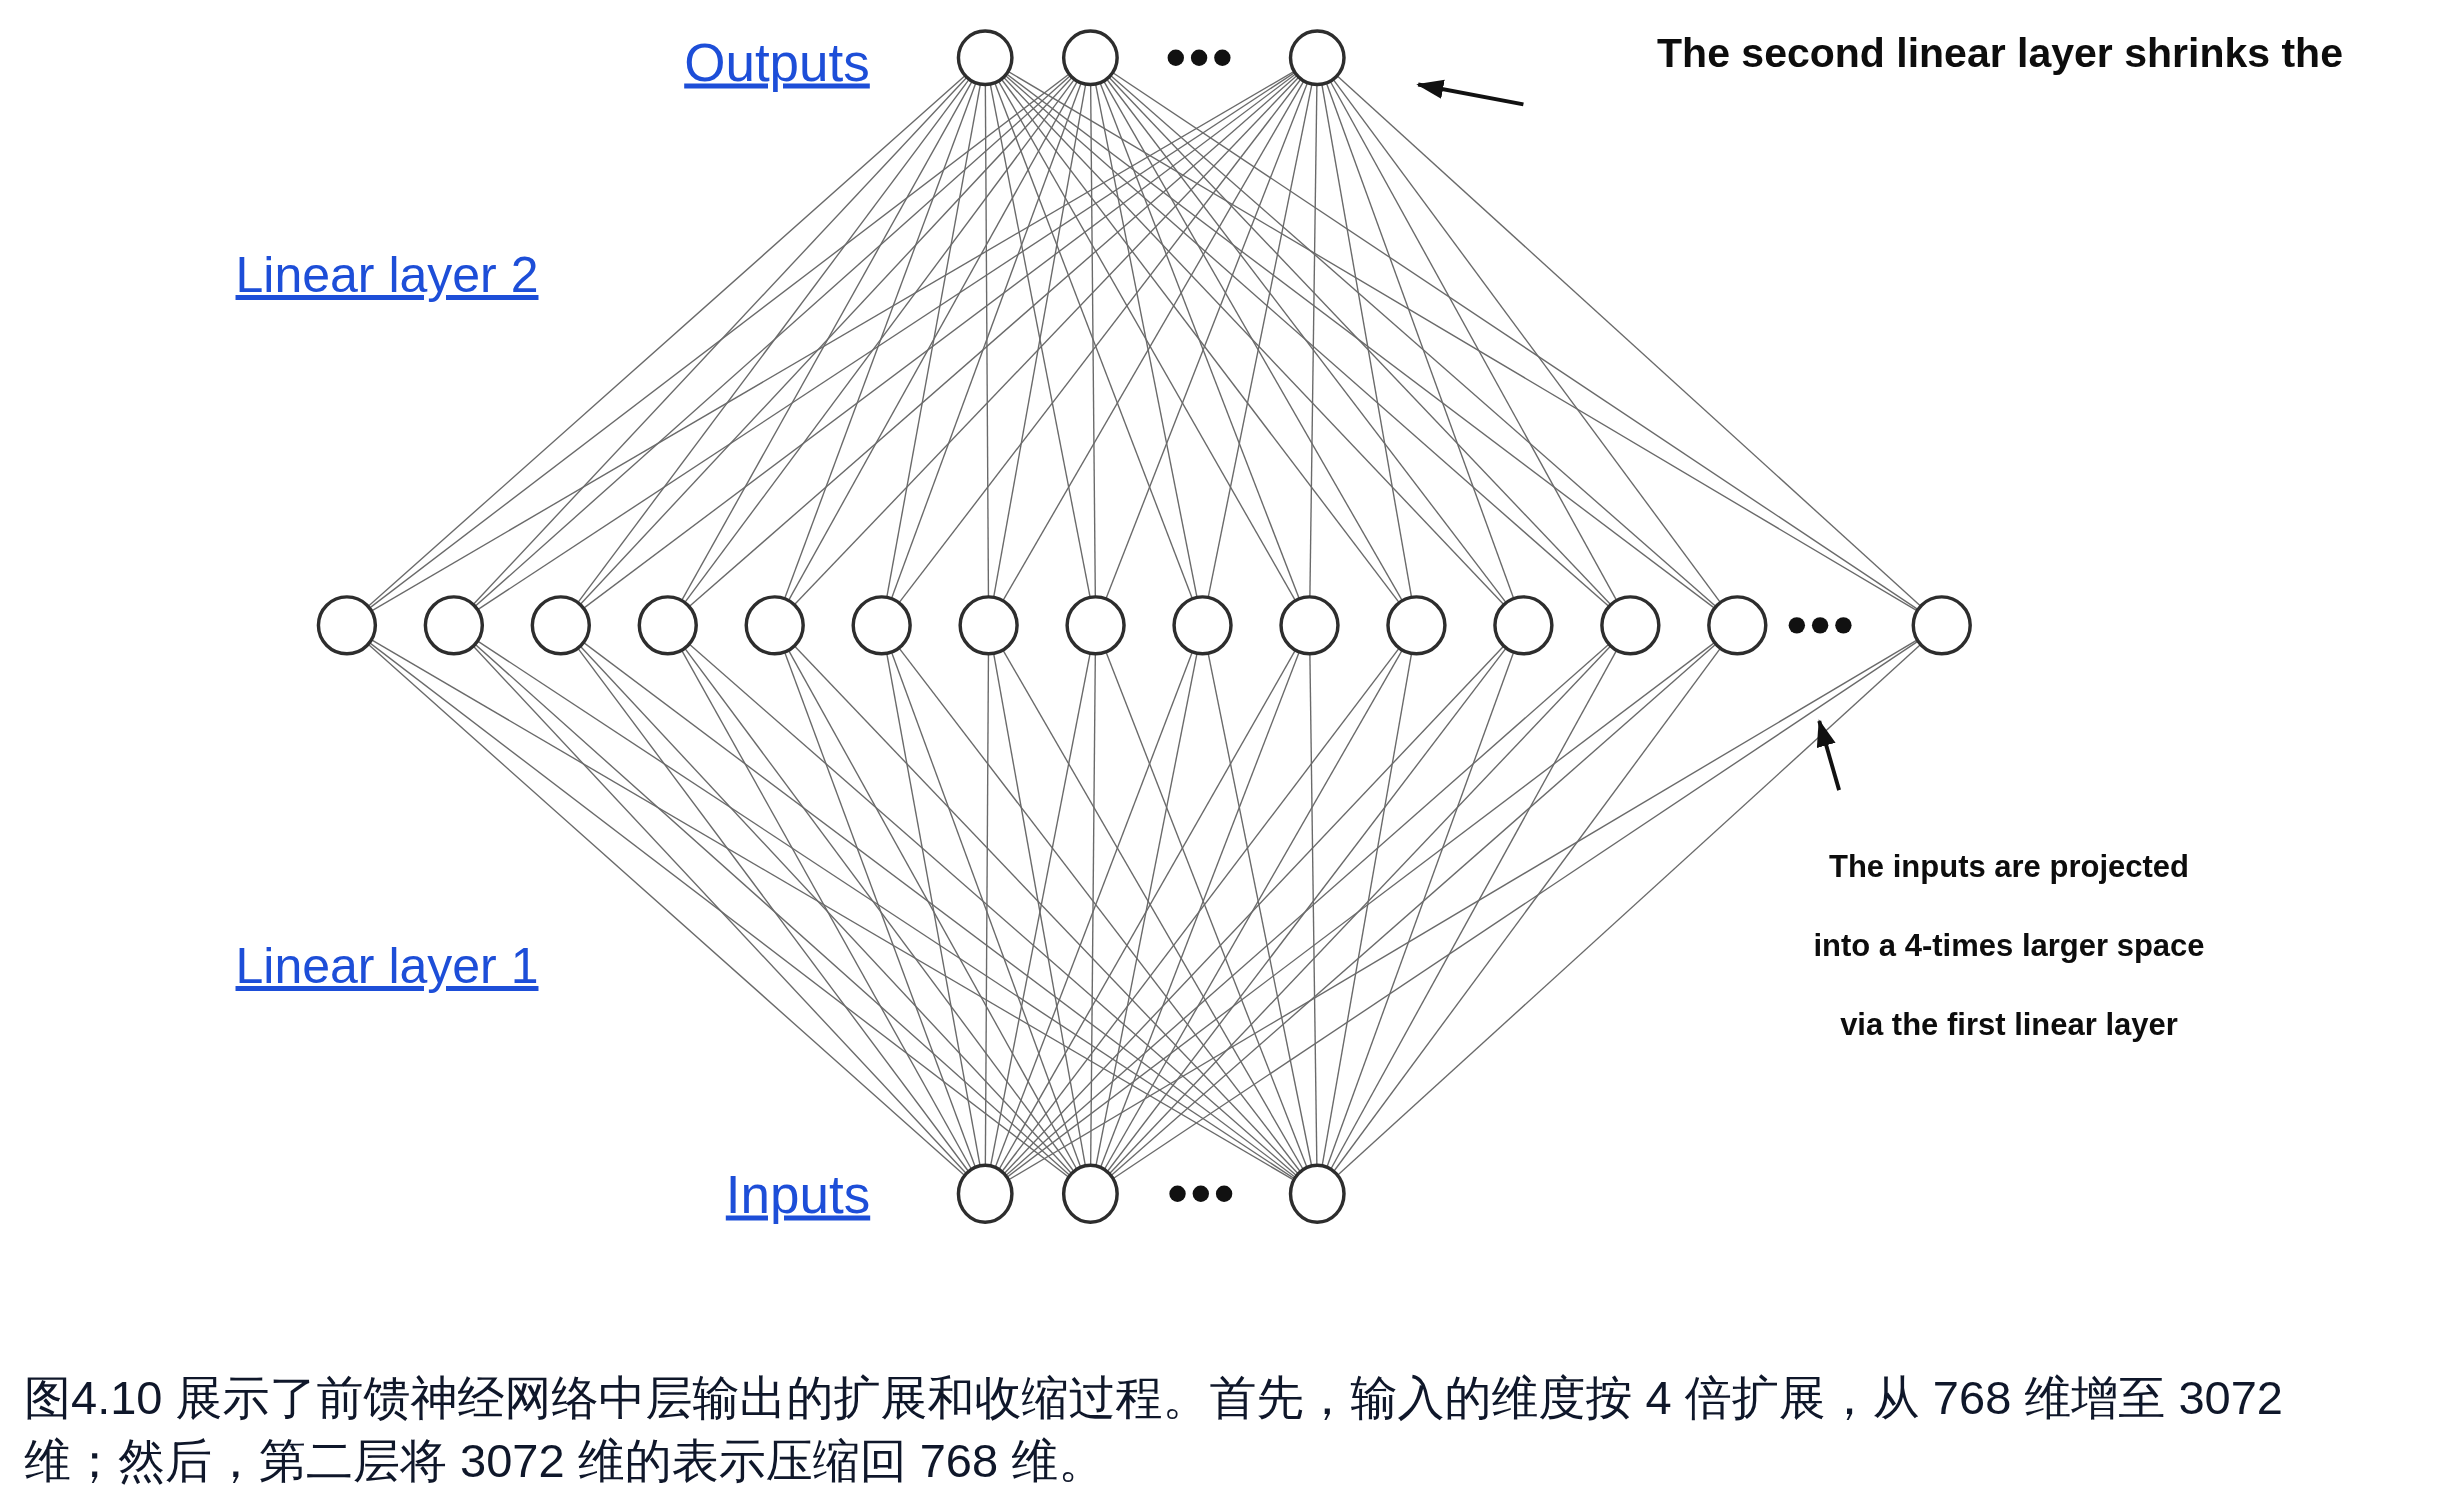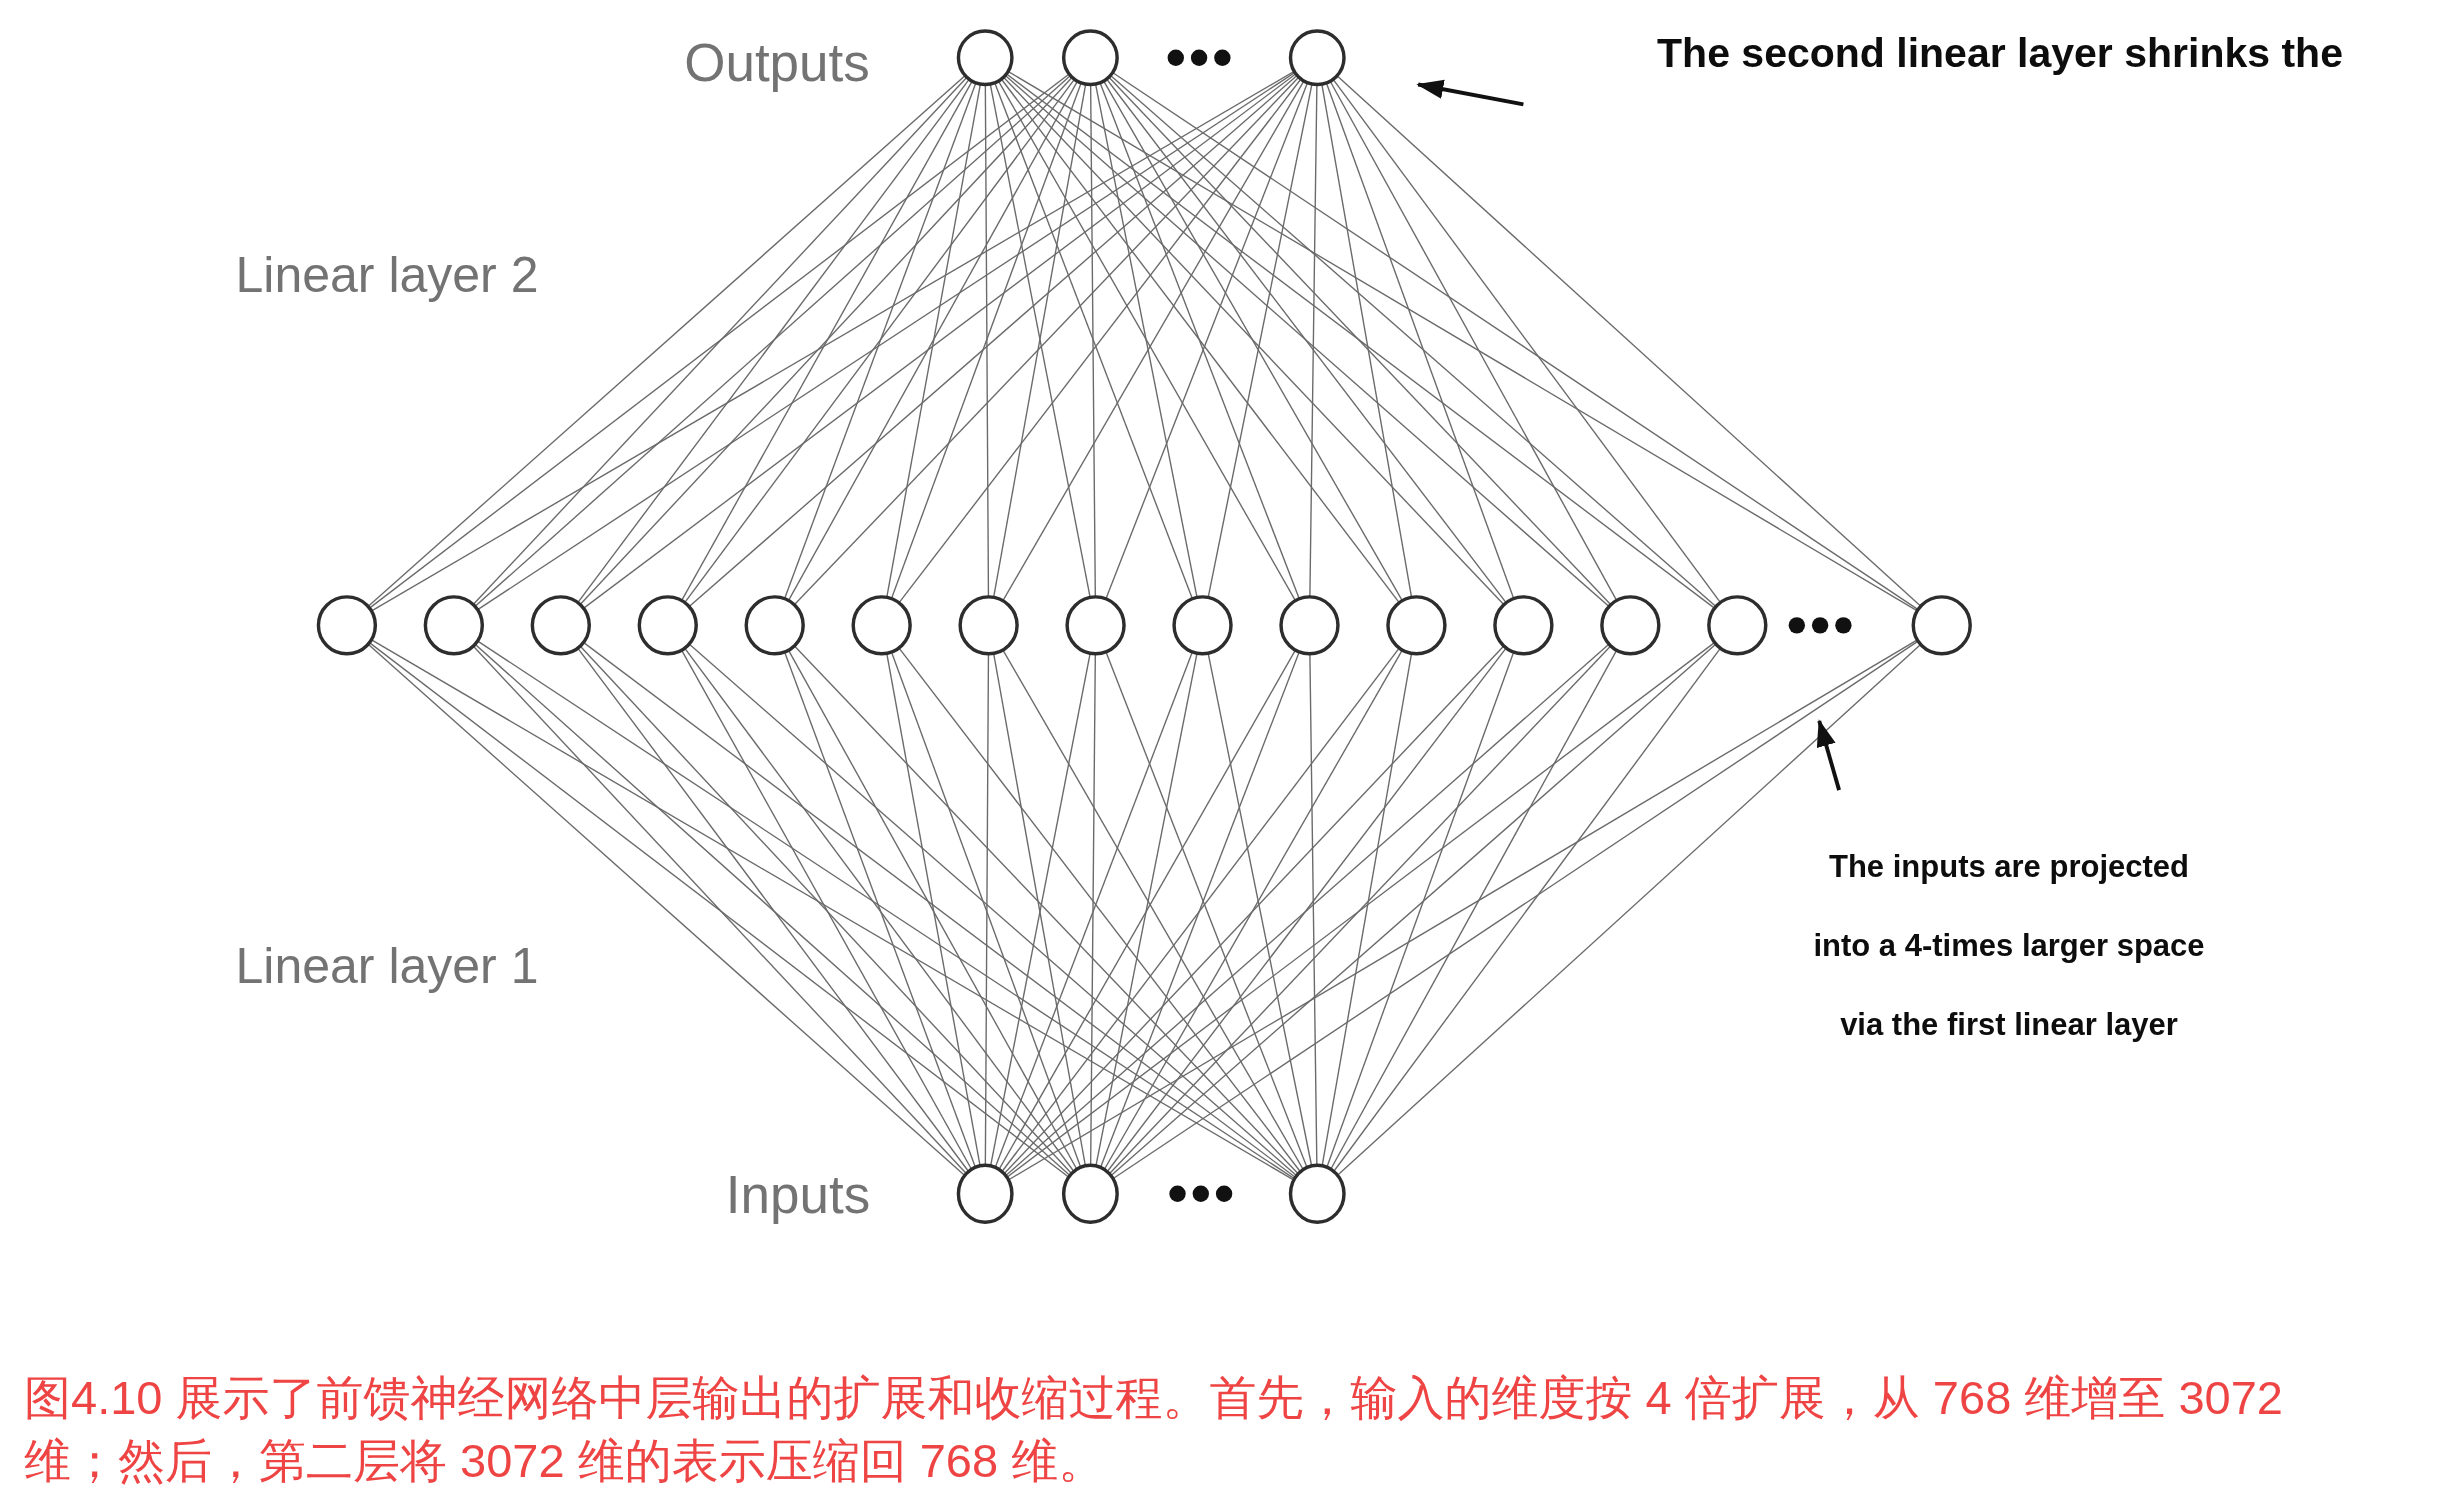--- a/index.html
+++ b/index.html
@@ -19,22 +19,23 @@
   }
   svg.net {
     position: absolute;
     left: 0; top: 0;
     width: 2462px;
     height: 1506px;
   }
   .lbl {
     position: absolute;
     transform: translate(-50%, -50%);
-    color: #737373;
+    color: #1d4ed8;
     white-space: nowrap;
+    text-decoration: underline;
   }
   .lbl-outputs, .lbl-inputs { font-size: 53px; }
   .lbl-layer { font-size: 50px; }
   .annotation {
     position: absolute;
     transform: translateX(-50%);
     text-align: center;
     font-weight: bold;
     color: #0d0d0d;
     white-space: nowrap;
@@ -204,19 +205,19 @@
   <div class="annotation annotation-top" style="left:1952px; top:14.7px;margin-left:48px;">
     <div>The second linear layer shrinks the</div>
   </div>
 
   <div class="annotation annotation-bottom" style="left:2009px; top:827px;">
     <div>The inputs are projected</div>
     <div>into a 4-times larger space</div>
     <div>via the first linear layer</div>
   </div>
 
-  <div class="caption" style="color: #ef4444;">
+  <div class="caption" style="color: #0f172a;">
     <div>图4.10 展示了前馈神经网络中层输出的扩展和收缩过程。首先，输入的维度按 4 倍扩展，从 768 维增至 3072</div>
     <div>维；然后，第二层将 3072 维的表示压缩回 768 维。</div>
   </div>
 
 </div>
 
 
 </body></html>

